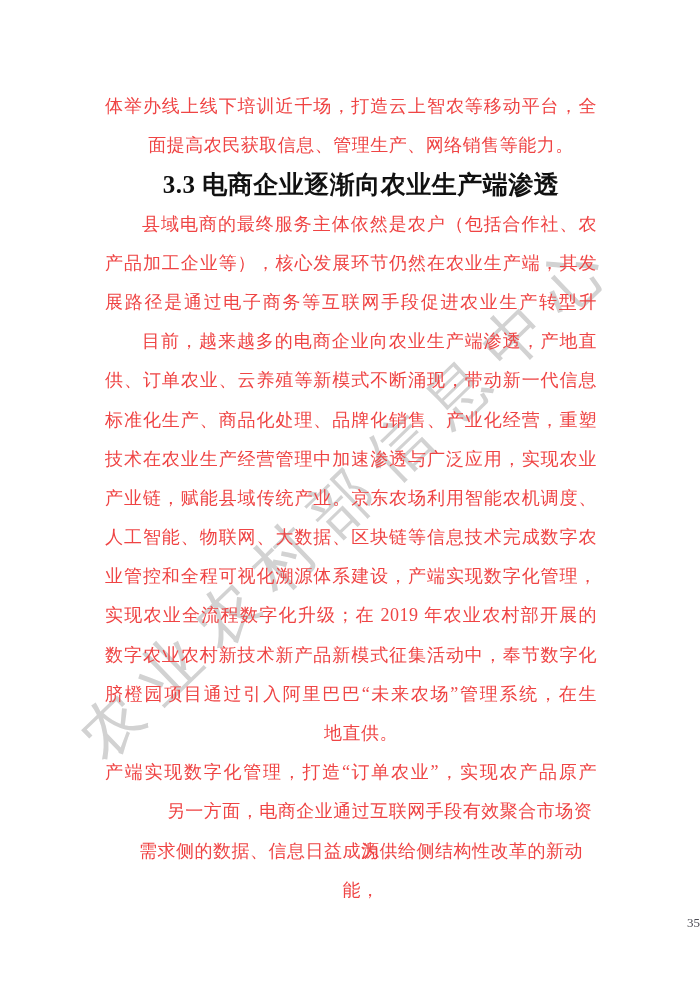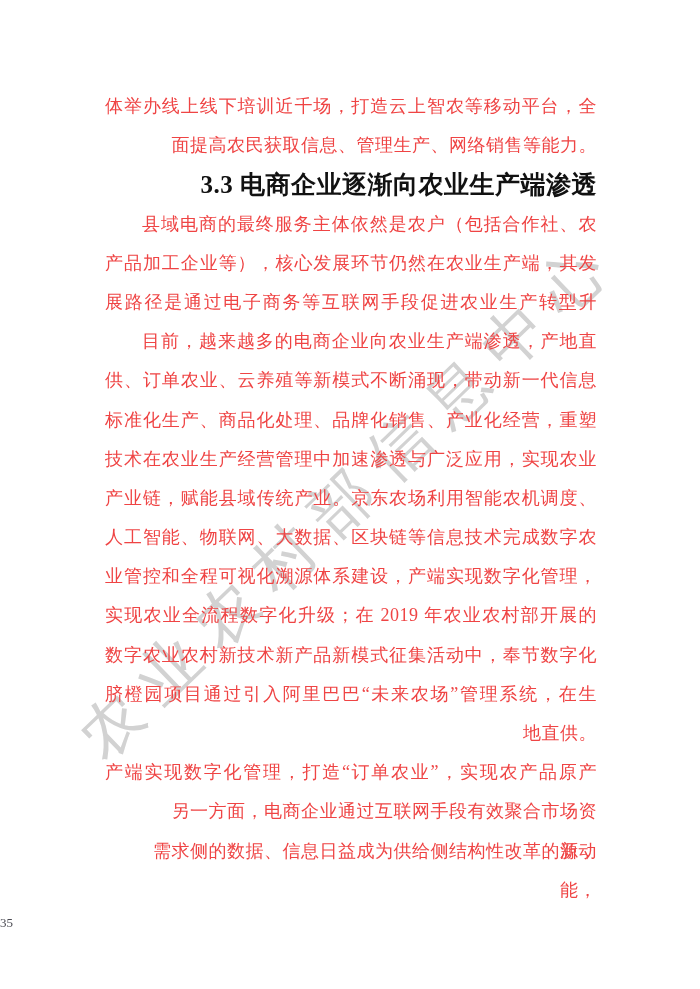--- a/index.html
+++ b/index.html
@@ -39,38 +39,38 @@
     font-size: 18px;
     letter-spacing: 0.5px;
     color: #ef4444;
     white-space: normal;
   }
   .line.justify {
     text-align: justify;
     text-align-last: justify;
   }
   .line.left {
-    text-align: right;
+    text-align: center;
     margin-left: 20px;
   }
   .line.indent {
     padding-left: 37px;
   }
   .line.heading {
     font-weight: bold;
     font-size: 25px;
     letter-spacing: 0.5px;
     color: #111111;
   }
   .page-number {
     position: absolute;
     left: 0;
     right: 0;
     top: 915px;
-    text-align: left;
+    text-align: right;
     font-size: 13px;
     color: #4a4a52;
     z-index: 1;
     font-family: "Liberation Serif", "DejaVu Serif", serif;
   }
 </style>
 </head>
 <body>
 
 <div class="page">

